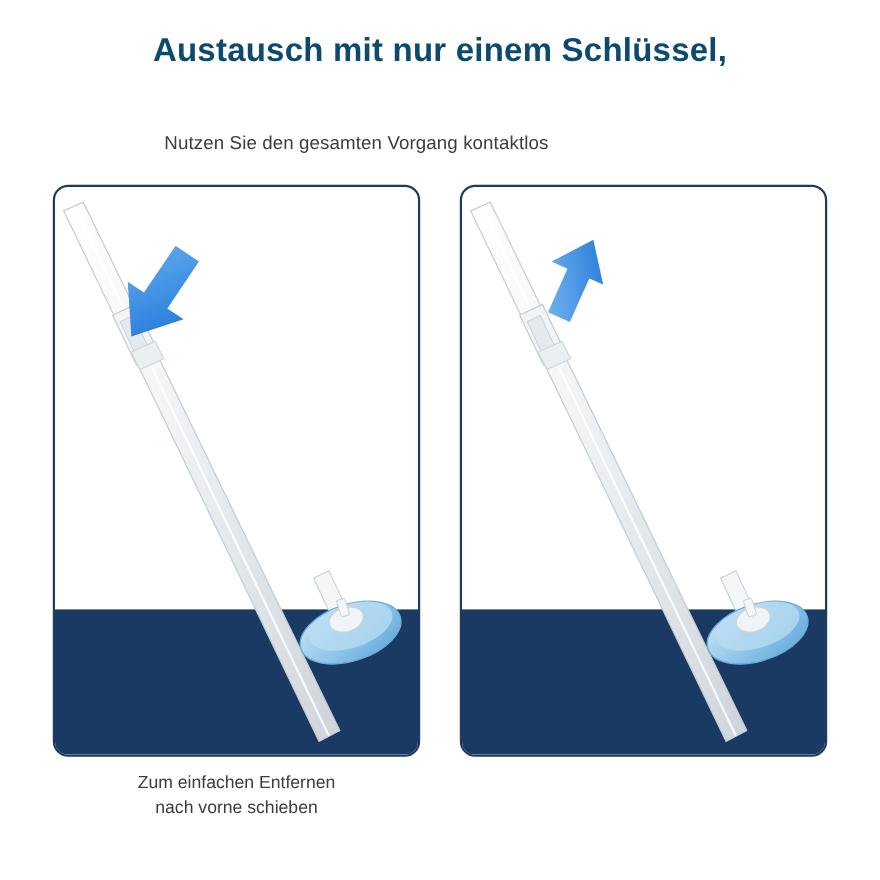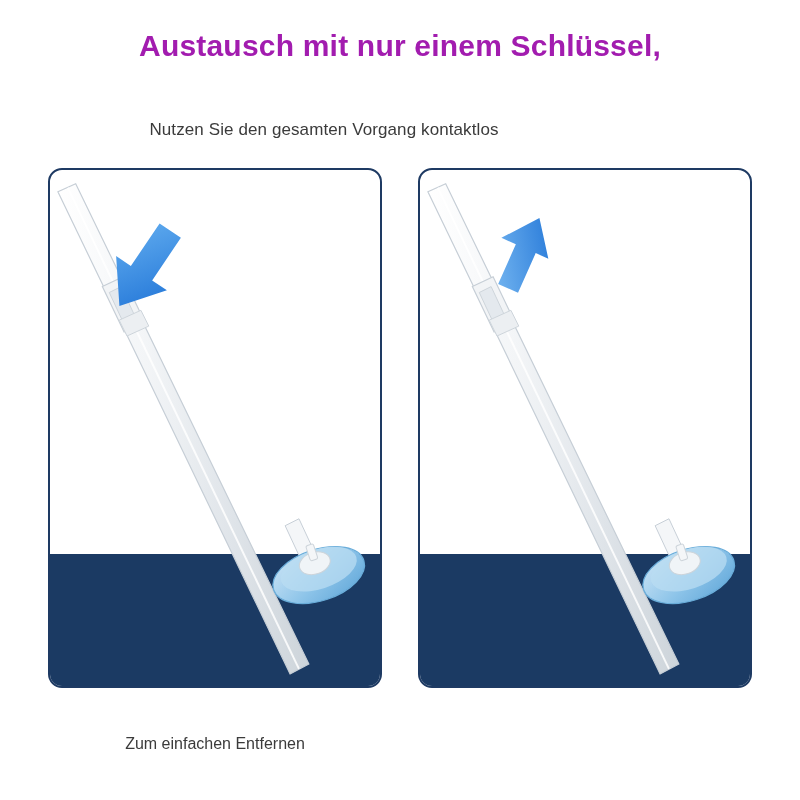--- a/index.html
+++ b/index.html
@@ -18,21 +18,21 @@
     width: 800px;
     height: 800px;
     box-sizing: border-box;
   }
   .headline {
     position: absolute;
     top: 26px;
     left: 0;
     width: 800px;
     text-align: center;
-    color: #a21caf;
+    color: #0c4a6e;
     font-size: 30px;
     font-weight: bold;
     line-height: 1.32;
     letter-spacing: 0.2px;
   }
   .headline .ln {
     display: block;
   }
   .subhead {
     position: absolute;
@@ -76,21 +76,20 @@
     position: absolute;
     inset: 0;
   }
   .caption-row {
     position: absolute;
     top: 700px;
     left: 48px;
     width: 704px;
     display: flex;
     justify-content: space-between;
-    margin-top: 32px;
   }
   .caption {
     width: 334px;
     text-align: center;
     color: #3b3b3b;
     font-size: 16px;
     line-height: 1.45;
   }
   .caption .ln {
     display: block;
@@ -205,16 +204,17 @@
           <path d="M14 0 H36 V44 H52 L25 78 L0 44 H14 Z" fill="url(#arrowGradR)"></path>
         </g>
       </svg>
     </div>
 
   </div>
 
   <div class="caption-row">
     <div class="caption">
       <span class="ln">Zum einfachen Entfernen</span>
+      <span class="ln">nach vorne schieben</span>
     </div>
   </div>
 
 </div>
 
 </body></html>

